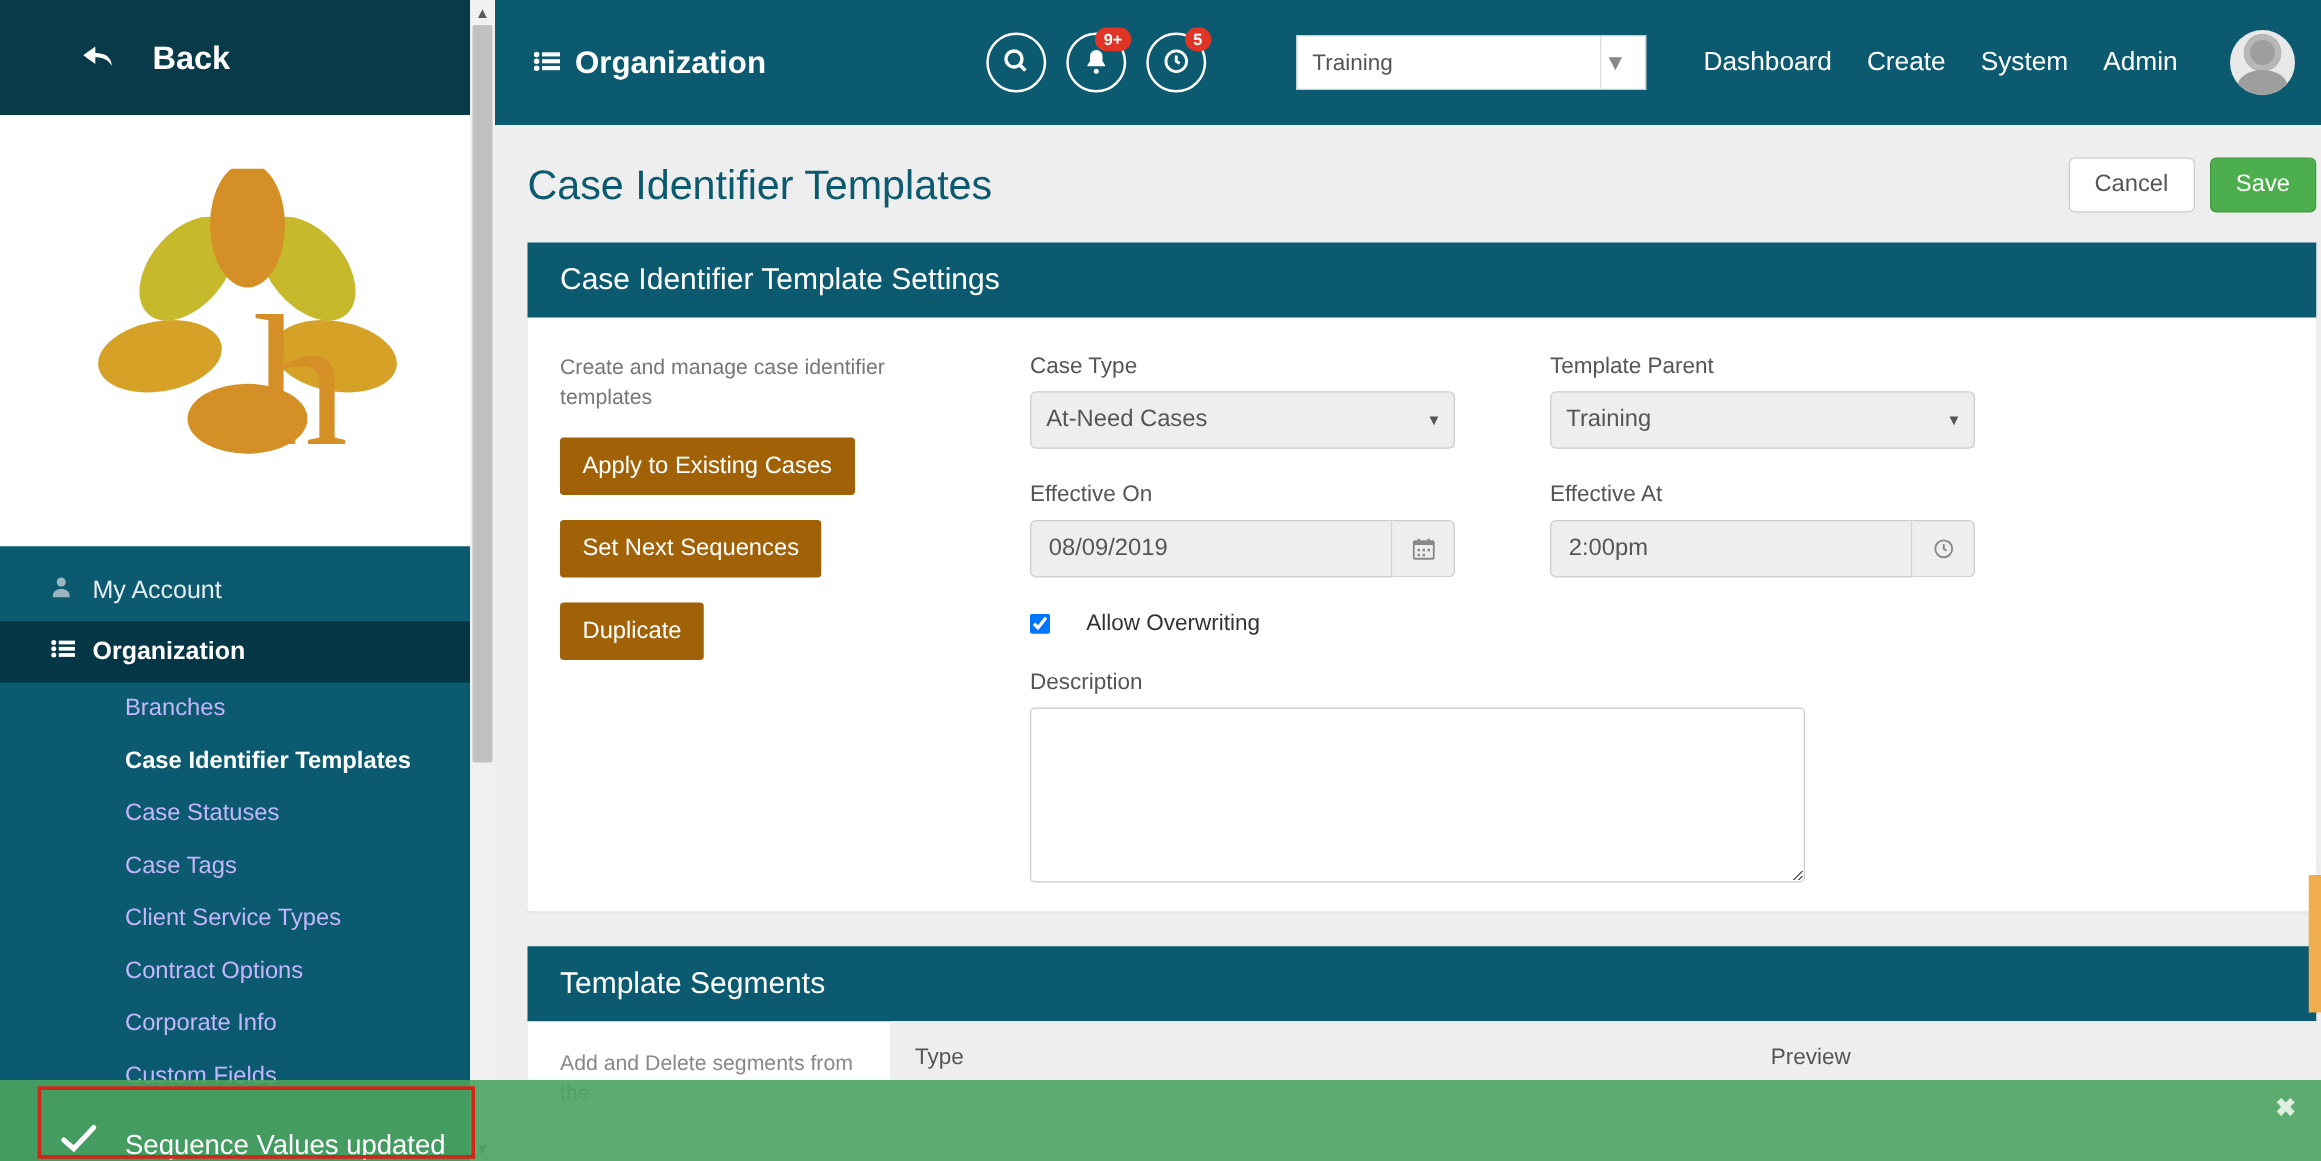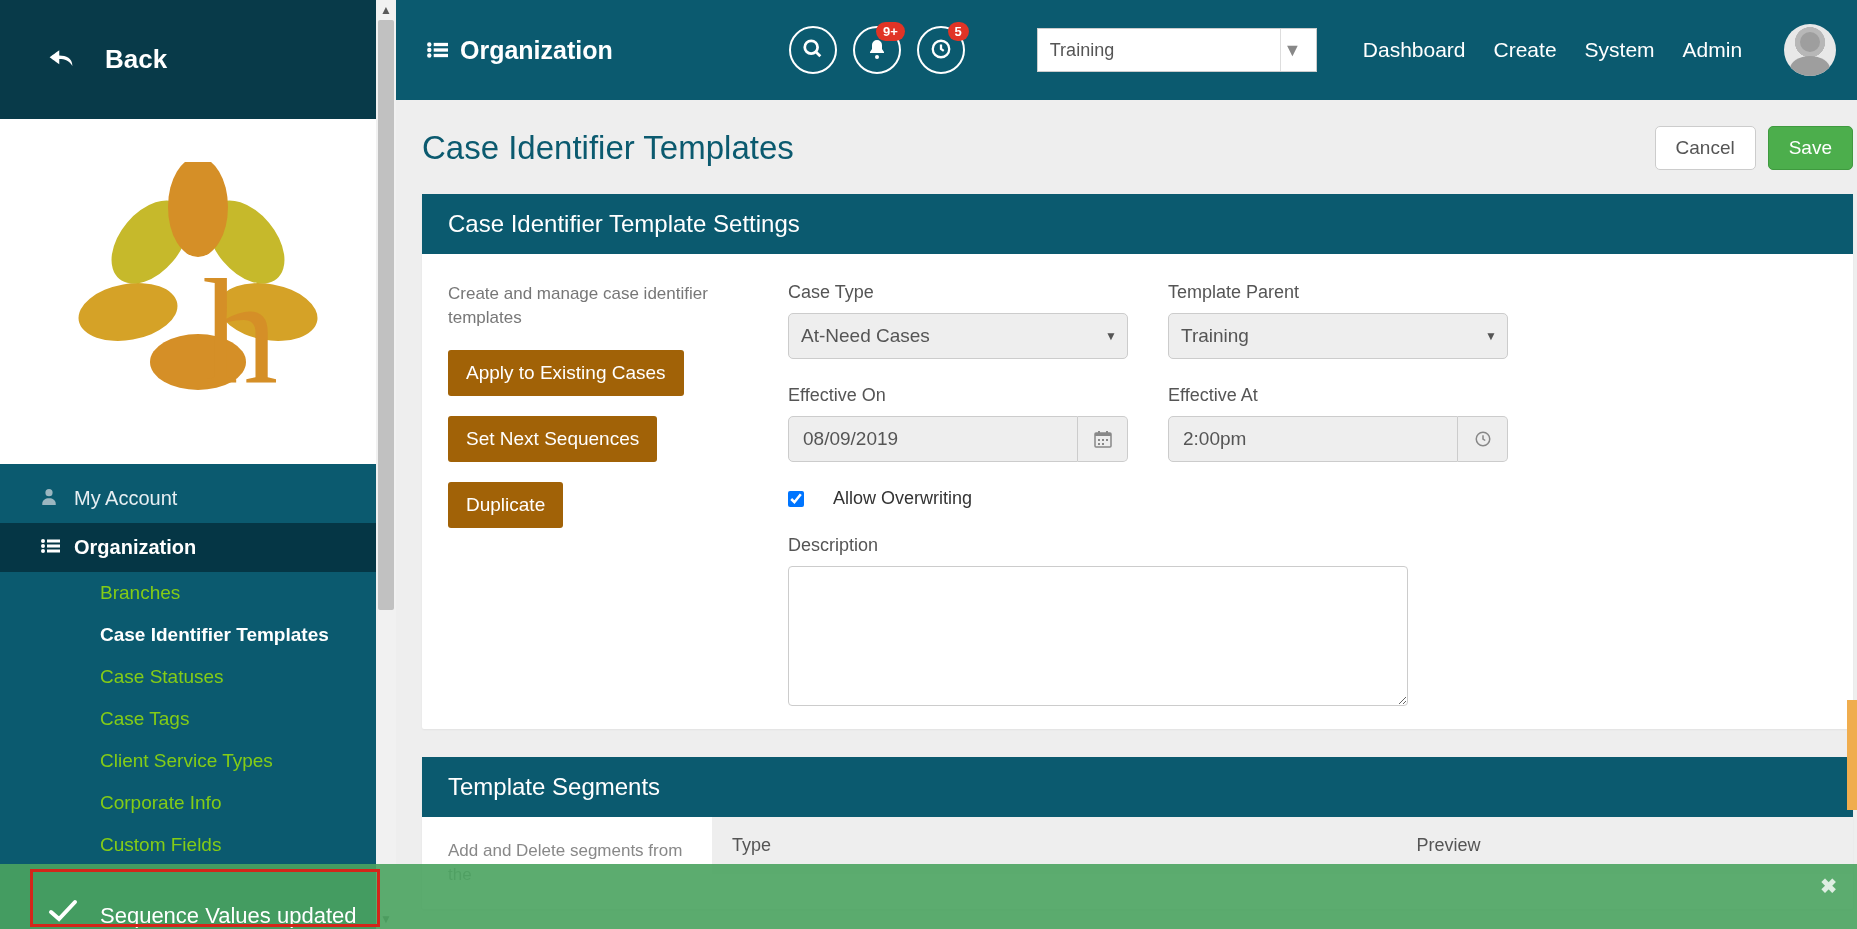--- a/index.html
+++ b/index.html
@@ -1,33 +1,33 @@
 <!DOCTYPE html>
 <html><head>
 <meta charset="utf-8">
 <style>
 * { margin: 0; padding: 0; box-sizing: border-box; }
 body { font-family: "Helvetica Neue", Helvetica, Arial, sans-serif; font-size: 14px; color: #333; background: #eee; overflow: hidden; }
 .app { width: 1857px; height: 929px; position: relative; }
 
 
 .sidebar { position: absolute; left: 0; top: 0; width: 396px; height: 100%; background: #0b5a6f; }
-.sidebar-top { height: 119px; background: #083a49; display: flex; align-items: center; padding-left: 47px; text-align: right; }
+.sidebar-top { height: 92px; background: #083a49; display: flex; align-items: center; padding-left: 64px; text-align: right; }
 .back-arrow { color: #fff; margin-right: 30px; }
 .back-arrow svg { width: 28px; height: 22px; }
 .back-label { color: #fff; font-size: 26px; font-weight: 600; }
 
 .logo-area { background: #fff; height: 345px; display: flex; align-items: center; justify-content: center; }
 
 .nav-list { padding-top: 10px; }
 .nav-item { display: flex; align-items: center; padding: 13px 20px 13px 40px; color: #e6eef2; font-size: 20px; cursor: pointer; }
 .nav-item .nav-icon { width: 22px; margin-right: 12px; color: #9bb6c0; }
 .nav-item.active { background: #053645; font-weight: 700; color: #fff; }
 .nav-item.active .nav-icon { color: #fff; }
-.subnav-item { padding: 10px 20px 10px 100px; color: #84cc16; font-size: 19px; cursor: pointer; }
+.subnav-item { padding: 10px 20px 10px 100px; color: #c4b5fd; font-size: 19px; cursor: pointer; }
 .subnav-item.active { color: #fff; font-weight: 700; }
 
 .toast { position: absolute; bottom: 0; left: 0; right: 0; height: 65px; background: rgba(74,163,95,0.90); display: flex; align-items: flex-end; color: #fff; font-size: 22px; padding-left: 48px; z-index: 20;}
 .toast .check { margin-right: 22px; }
 .toast-close { position: absolute; right: 20px; top: 10px; color: rgba(255,255,255,0.8); cursor: pointer; font-size: 20px; font-weight: 700;}
 .toast-highlight { position: absolute; left: 30px; bottom: 2px; width: 350px; height: 58px; border: 3px solid #d3261a; z-index: 21; pointer-events: none;}
 
 
 .sb-scroll { position: absolute; right: 0; top: 0; width: 20px; height: 100%; background: #f1f1f1; }
 .sb-scroll-arrow { height: 20px; display: flex; align-items: center; justify-content: center; color: #5a5a5a; background: #f1f1f1; font-size:12px;}
@@ -57,21 +57,21 @@
 .btn-default { background: #fff; border-color: #ccc; color: #555;}
 .btn-success { background: #4cae4c; border-color: #3f9a3f; color: #fff;}
 
 .panel { background: #fff; border-radius: 2px; margin-bottom: 28px; box-shadow: 0 1px 2px rgba(0,0,0,0.05);}
 .panel-header { background: #0b5a6f; color: #fff; font-size: 24px; padding: 16px 26px;}
 .panel-body { padding: 28px 26px 20px 26px; display: flex; gap: 50px;}
 .panel-left { width: 290px;}
 .panel-left-desc { color: #777; font-size: 17px; line-height: 1.4; margin-bottom: 20px;}
 .btn-orange { display:inline-block; background: #a16207; color: #fff; border-radius: 3px; padding: 12px 18px; font-size: 19px; margin-bottom: 20px; border:none; cursor:pointer;}
 .panel-right { flex: 1; display: flex; gap: 40px;}
-.col { width: 340px;}
+.col { width: 340px; margin-left: 36px;}
 .label { color: #555; font-size: 18px; margin-bottom: 10px;}
 .select-ctrl { display:flex; align-items:center; background: #eee; border:1px solid #ccc; border-radius:5px; height: 46px; padding: 0 12px; font-size: 19px; color:#555; cursor:pointer; position:relative;}
 .select-ctrl .caret { position:absolute; right:10px; color:#555; font-size:12px;}
 .date-group { display:flex;}
 .date-input { flex:1; background:#eee; border:1px solid #ccc; border-radius:5px 0 0 5px; height:46px; padding:0 14px; font-size:19px; color:#555;}
 .date-addon { width:50px; border:1px solid #ccc; border-left:none; border-radius:0 5px 5px 0; display:flex; align-items:center; justify-content:center; background:#eee; color:#888;}
 .field-block { margin-bottom: 26px;}
 .check-row { display:flex; align-items:center; gap:29px; font-size:18px; color:#333; margin-bottom:26px;}
 .check-row input { width:16px; height:16px;}
 .desc-textarea { width: 620px; height: 140px; border:1px solid #ccc; border-radius:4px; resize: both; padding:10px; font-size:16px;}
@@ -134,20 +134,21 @@
               <rect x="7" y="11.5" width="13" height="3"></rect>
             </svg>
         </span>
         <span>Organization</span>
       </div>
       <div class="subnav-item">Branches</div>
       <div class="subnav-item active">Case Identifier Templates</div>
       <div class="subnav-item">Case Statuses</div>
       <div class="subnav-item">Case Tags</div>
       <div class="subnav-item">Client Service Types</div>
+      <div class="subnav-item">Contract Options</div>
       <div class="subnav-item">Corporate Info</div>
       <div class="subnav-item">Custom Fields</div>
     </div>
 
     <div class="sb-scroll">
       <div class="sb-scroll-arrow">▲</div>
       <div class="sb-scroll-thumb"></div>
       <div class="sb-scroll-arrow" style="position:absolute;bottom:0;left:0;right:0">▼</div>
     </div>
   </div>

